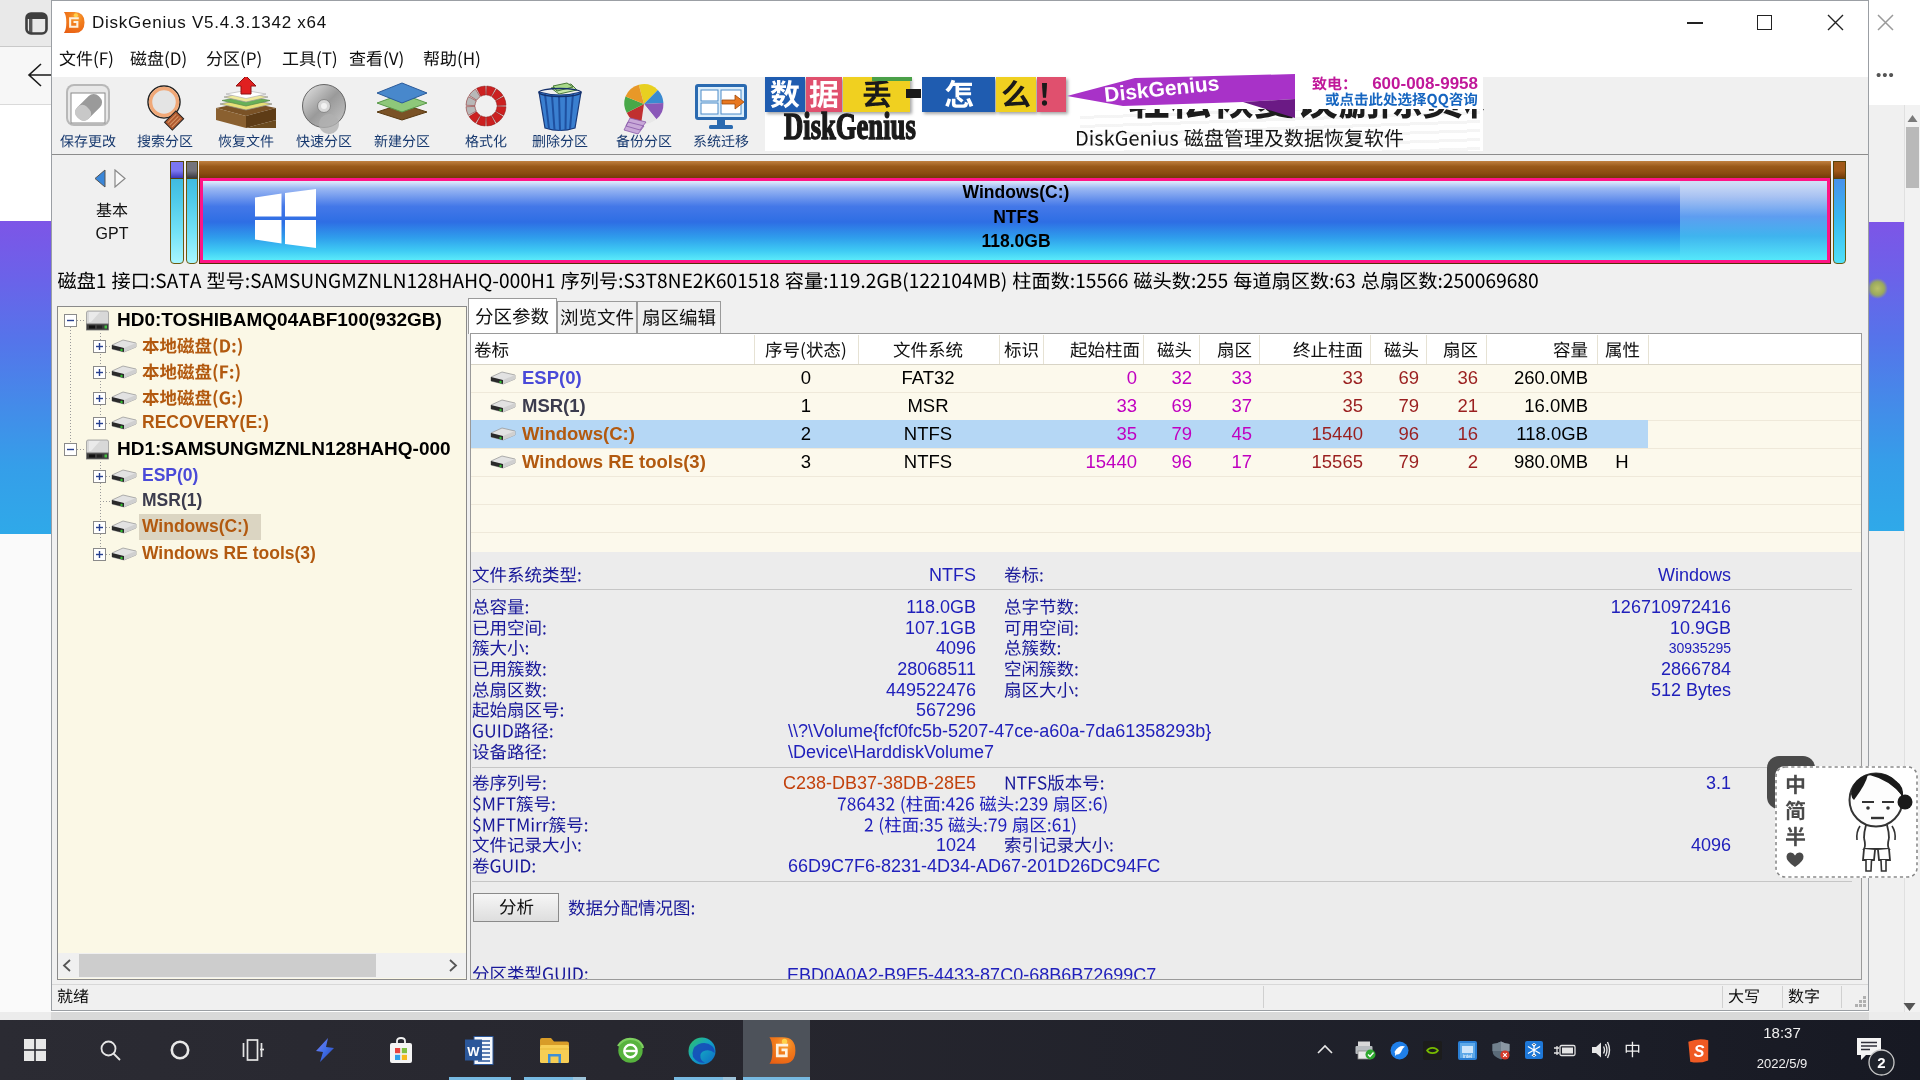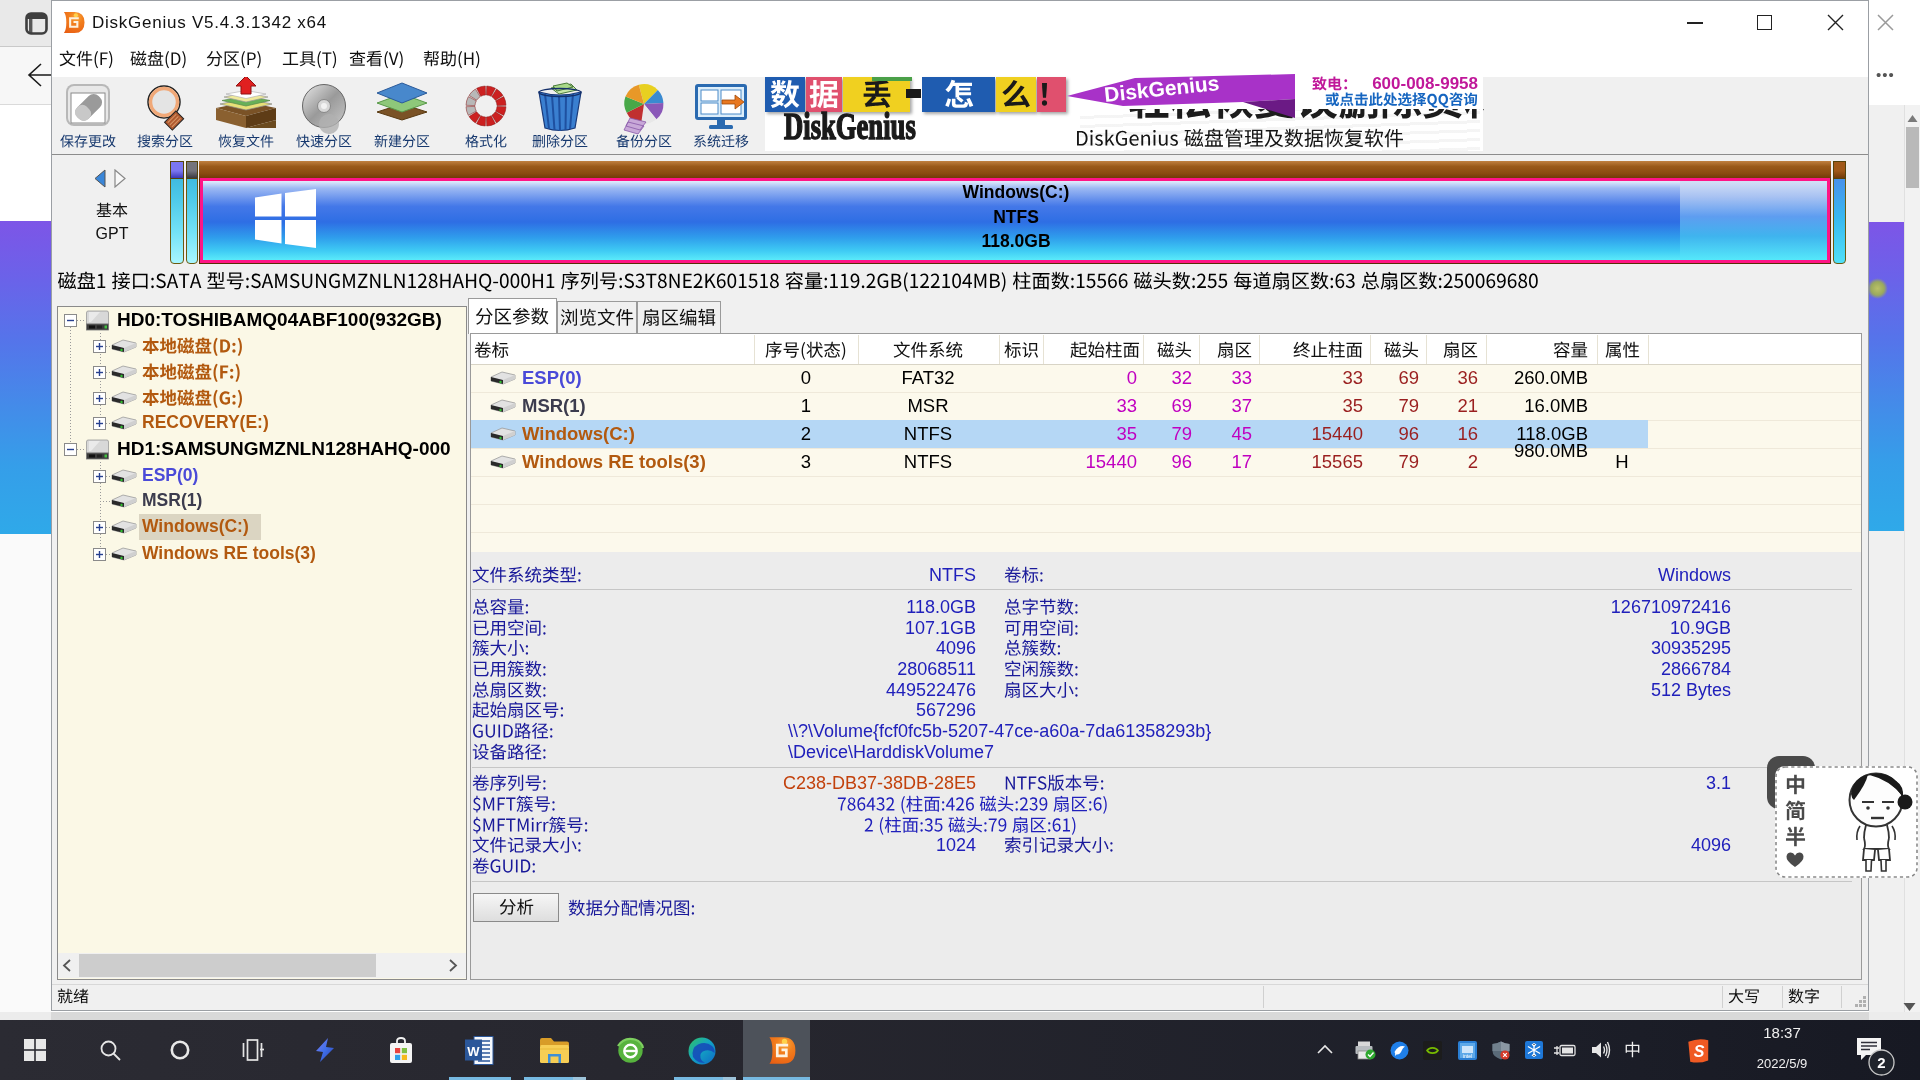--- a/index.html
+++ b/index.html
@@ -1247,21 +1247,21 @@
     </svg>
 <div class="a" style="top:450.4px;left:522px;text-align:left;font-size:18.5px;line-height:23.125px;color:#b2590f;font-weight:700;font-family:'Liberation Sans', sans-serif;white-space:pre;">Windows RE tools(3)</div>
 <div class="a" style="top:450.4px;left:806px;text-align:center;transform:translateX(-50%);font-size:18.5px;line-height:23.125px;color:#000;font-weight:400;font-family:'Liberation Sans', sans-serif;white-space:pre;">3</div>
 <div class="a" style="top:450.4px;left:928px;text-align:center;transform:translateX(-50%);font-size:18.5px;line-height:23.125px;color:#000;font-weight:400;font-family:'Liberation Sans', sans-serif;white-space:pre;">NTFS</div>
 <div class="a" style="top:450.4px;left:1137px;text-align:right;transform:translateX(-100%);font-size:18.5px;line-height:23.125px;color:#c000c0;font-weight:400;font-family:'Liberation Sans', sans-serif;white-space:pre;">15440</div>
 <div class="a" style="top:450.4px;left:1192px;text-align:right;transform:translateX(-100%);font-size:18.5px;line-height:23.125px;color:#c000c0;font-weight:400;font-family:'Liberation Sans', sans-serif;white-space:pre;">96</div>
 <div class="a" style="top:450.4px;left:1252px;text-align:right;transform:translateX(-100%);font-size:18.5px;line-height:23.125px;color:#c000c0;font-weight:400;font-family:'Liberation Sans', sans-serif;white-space:pre;">17</div>
 <div class="a" style="top:450.4px;left:1363px;text-align:right;transform:translateX(-100%);font-size:18.5px;line-height:23.125px;color:#9a1f1f;font-weight:400;font-family:'Liberation Sans', sans-serif;white-space:pre;">15565</div>
 <div class="a" style="top:450.4px;left:1419px;text-align:right;transform:translateX(-100%);font-size:18.5px;line-height:23.125px;color:#9a1f1f;font-weight:400;font-family:'Liberation Sans', sans-serif;white-space:pre;">79</div>
 <div class="a" style="top:450.4px;left:1478px;text-align:right;transform:translateX(-100%);font-size:18.5px;line-height:23.125px;color:#9a1f1f;font-weight:400;font-family:'Liberation Sans', sans-serif;white-space:pre;">2</div>
-<div class="a" style="top:439px;left:1588px;text-align:center;transform:translateX(-100%);font-size:18.5px;line-height:23.125px;color:#000;font-weight:400;font-family:'Liberation Sans', sans-serif;white-space:pre;">980.0MB</div>
+<div class="a" style="top:450px;left:1588px;text-align:center;transform:translateX(-100%);font-size:18.5px;line-height:23.125px;color:#000;font-weight:400;font-family:'Liberation Sans', sans-serif;white-space:pre;">980.0MB</div>
 <div class="a" style="top:450.4px;left:1622px;text-align:center;transform:translateX(-50%);font-size:18.5px;line-height:23.125px;color:#000;font-weight:400;font-family:'Liberation Sans', sans-serif;white-space:pre;">H</div>
 <div class="a" style="left:471px;top:552px;width:1390px;height:427px;background:#ececec;"></div>
 <svg class="t " style="left:472.0px;top:566.16px" width="109.86" height="17.50" viewBox="0 -880 6278 1000" fill="#1a1a9a">
       <g transform="scale(1,-1)">
         <use href="#r6587" x="0"></use>
         <use href="#r4ef6" x="1000"></use>
         <use href="#r7cfb" x="2000"></use>
         <use href="#r7edf" x="3000"></use>
         <use href="#r7c7b" x="4000"></use>
         <use href="#r578b" x="5000"></use>
@@ -1327,21 +1327,21 @@
     </svg>
 <div class="a" style="top:636.8px;left:976px;text-align:right;transform:translateX(-100%);font-size:18px;line-height:22.5px;color:#2020bb;font-weight:400;font-family:'Liberation Sans', sans-serif;white-space:pre;">4096</div>
 <svg class="t " style="left:1004.0px;top:639.16px" width="57.37" height="17.50" viewBox="0 -880 3278 1000" fill="#1a1a9a">
       <g transform="scale(1,-1)">
         <use href="#r603b" x="0"></use>
         <use href="#r7c07" x="1000"></use>
         <use href="#r6570" x="2000"></use>
         <use href="#r003a" x="3000"></use>
       </g>
     </svg>
-<div class="a" style="top:636.8px;left:1731px;text-align:right;transform:translateX(-100%);font-size:18px;line-height:22.5px;color:#2020bb;font-weight:400;font-family:'Liberation Sans', sans-serif;white-space:pre;">30935295</div>
+<div class="a" style="top:636.8px;left:1731px;text-align:right;transform:translateX(-100%);font-size:14px;line-height:22.5px;color:#2020bb;font-weight:400;font-family:'Liberation Sans', sans-serif;white-space:pre;">30935295</div>
 <svg class="t " style="left:472.0px;top:660.16px" width="74.86" height="17.50" viewBox="0 -880 4278 1000" fill="#1a1a9a">
       <g transform="scale(1,-1)">
         <use href="#r5df2" x="0"></use>
         <use href="#r7528" x="1000"></use>
         <use href="#r7c07" x="2000"></use>
         <use href="#r6570" x="3000"></use>
         <use href="#r003a" x="4000"></use>
       </g>
     </svg>
 <div class="a" style="top:657.8px;left:976px;text-align:right;transform:translateX(-100%);font-size:18px;line-height:22.5px;color:#2020bb;font-weight:400;font-family:'Liberation Sans', sans-serif;white-space:pre;">28068511</div>
@@ -1535,40 +1535,57 @@
 <svg class="t " style="left:472.0px;top:857.16px" width="64.21" height="17.50" viewBox="0 -880 3669 1000" fill="#1a1a9a">
       <g transform="scale(1,-1)">
         <use href="#r5377" x="0"></use>
         <use href="#r0047" x="1000"></use>
         <use href="#r0055" x="1689"></use>
         <use href="#r0049" x="2410"></use>
         <use href="#r0044" x="2703"></use>
         <use href="#r003a" x="3391"></use>
       </g>
     </svg>
+<div class="a" style="top:854.8px;left:788px;text-align:left;font-size:18px;line-height:22.5px;color:#2020bb;font-weight:400;font-family:'Liberation Sans', sans-serif;white-space:pre;">66D9C7F6-8231-4D34-AD67-201D26DC94FC</div>
 <div class="a" style="left:472px;top:881px;width:1380px;height:1px;background:#c6c6c6;"></div>
 <div class="a" style="left:473px;top:893px;width:86px;height:29px;background:linear-gradient(180deg,#f6f6f6,#dedede);border:1px solid #8a8a8a;box-sizing:border-box;"></div>
 <svg class="t " style="left:498.5px;top:898.16px" width="35.00" height="17.50" viewBox="0 -880 2000 1000" fill="#111">
       <g transform="scale(1,-1)">
         <use href="#r5206" x="0"></use>
         <use href="#r6790" x="1000"></use>
       </g>
     </svg>
 <svg class="t " style="left:568.0px;top:899.16px" width="127.36" height="17.50" viewBox="0 -880 7278 1000" fill="#1a1a9a">
       <g transform="scale(1,-1)">
         <use href="#r6570" x="0"></use>
         <use href="#r636e" x="1000"></use>
         <use href="#r5206" x="2000"></use>
         <use href="#r914d" x="3000"></use>
         <use href="#r60c5" x="4000"></use>
         <use href="#r51b5" x="5000"></use>
         <use href="#r56fe" x="6000"></use>
         <use href="#r003a" x="7000"></use>
       </g>
     </svg>
+<div class="a" style="left:471px;top:964px;width:1100px;height:15px;overflow:hidden;">
+      <svg class="t " style="left:1.0px;top:1.16px" width="116.71" height="17.50" viewBox="0 -880 6669 1000" fill="#1a1a9a">
+        <g transform="scale(1,-1)">
+          <use href="#r5206" x="0"></use>
+          <use href="#r533a" x="1000"></use>
+          <use href="#r7c7b" x="2000"></use>
+          <use href="#r578b" x="3000"></use>
+          <use href="#r0047" x="4000"></use>
+          <use href="#r0055" x="4689"></use>
+          <use href="#r0049" x="5410"></use>
+          <use href="#r0044" x="5703"></use>
+          <use href="#r003a" x="6391"></use>
+        </g>
+      </svg>
+      <div class="a" style="top:0.5px;left:316px;font-size:18px;line-height:20px;color:#2020bb;white-space:pre;">EBD0A0A2-B9E5-4433-87C0-68B6B72699C7</div>
+    </div>
 <div class="a" style="left:52px;top:984px;width:1816px;height:26px;background:#f0f0f0;border-top:1px solid #d8d8d8;box-sizing:border-box;"></div>
 <svg class="t " style="left:57.0px;top:987.92px" width="32.00" height="16.00" viewBox="0 -880 2000 1000" fill="#111">
       <g transform="scale(1,-1)">
         <use href="#r5c31" x="0"></use>
         <use href="#r7eea" x="1000"></use>
       </g>
     </svg>
 <div class="a" style="left:1263px;top:986px;width:1px;height:22px;background:#d0d0d0;"></div>
 <div class="a" style="left:1722px;top:986px;width:1px;height:22px;background:#d0d0d0;"></div>
 <div class="a" style="left:1782px;top:986px;width:1px;height:22px;background:#d0d0d0;"></div>

